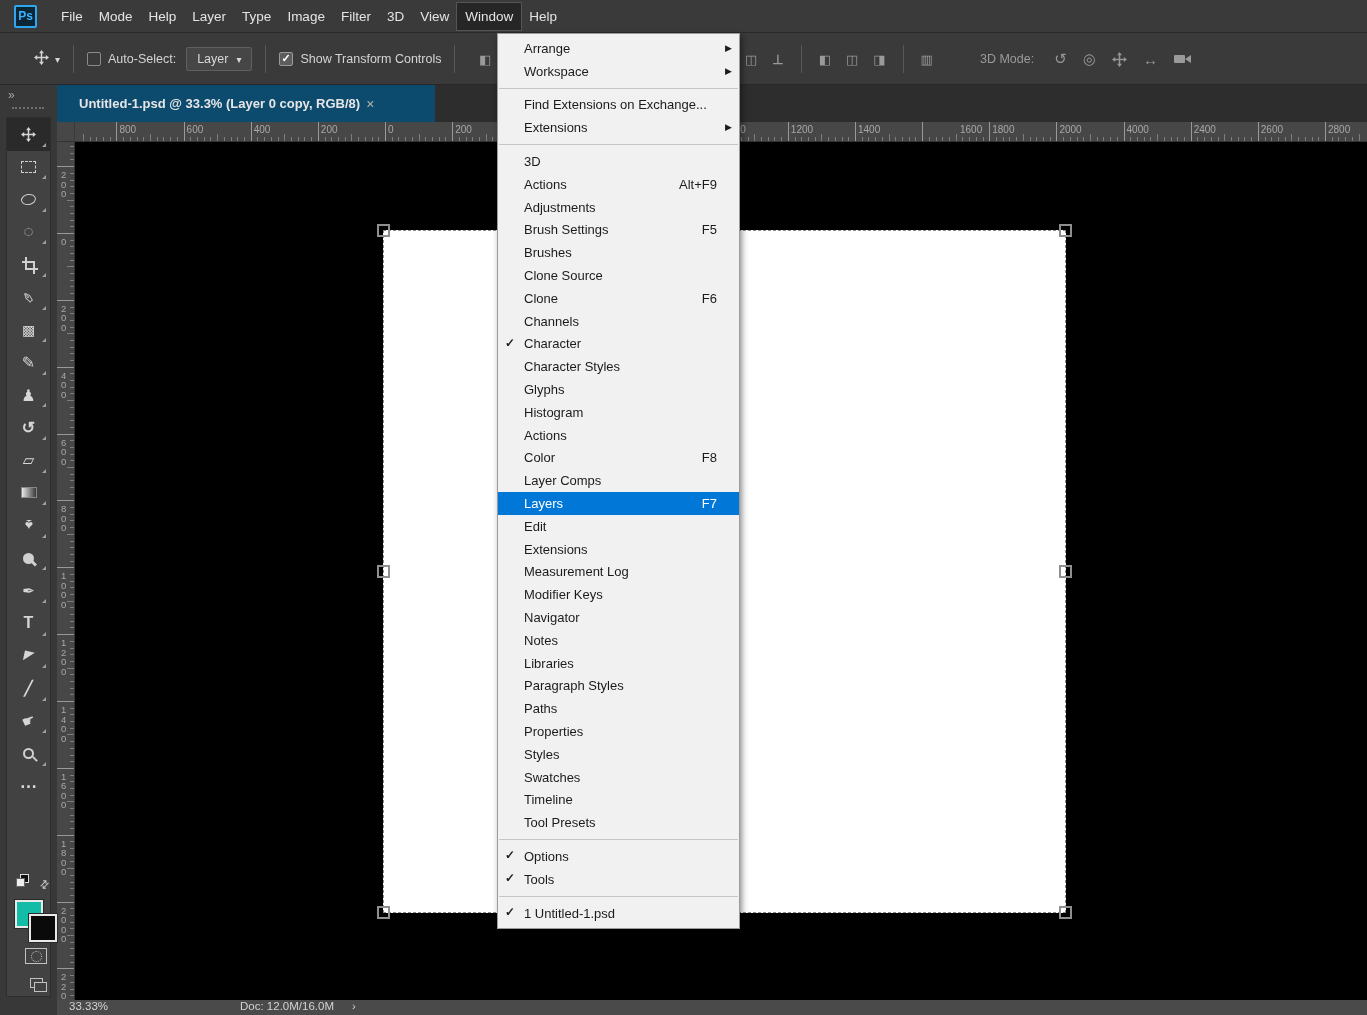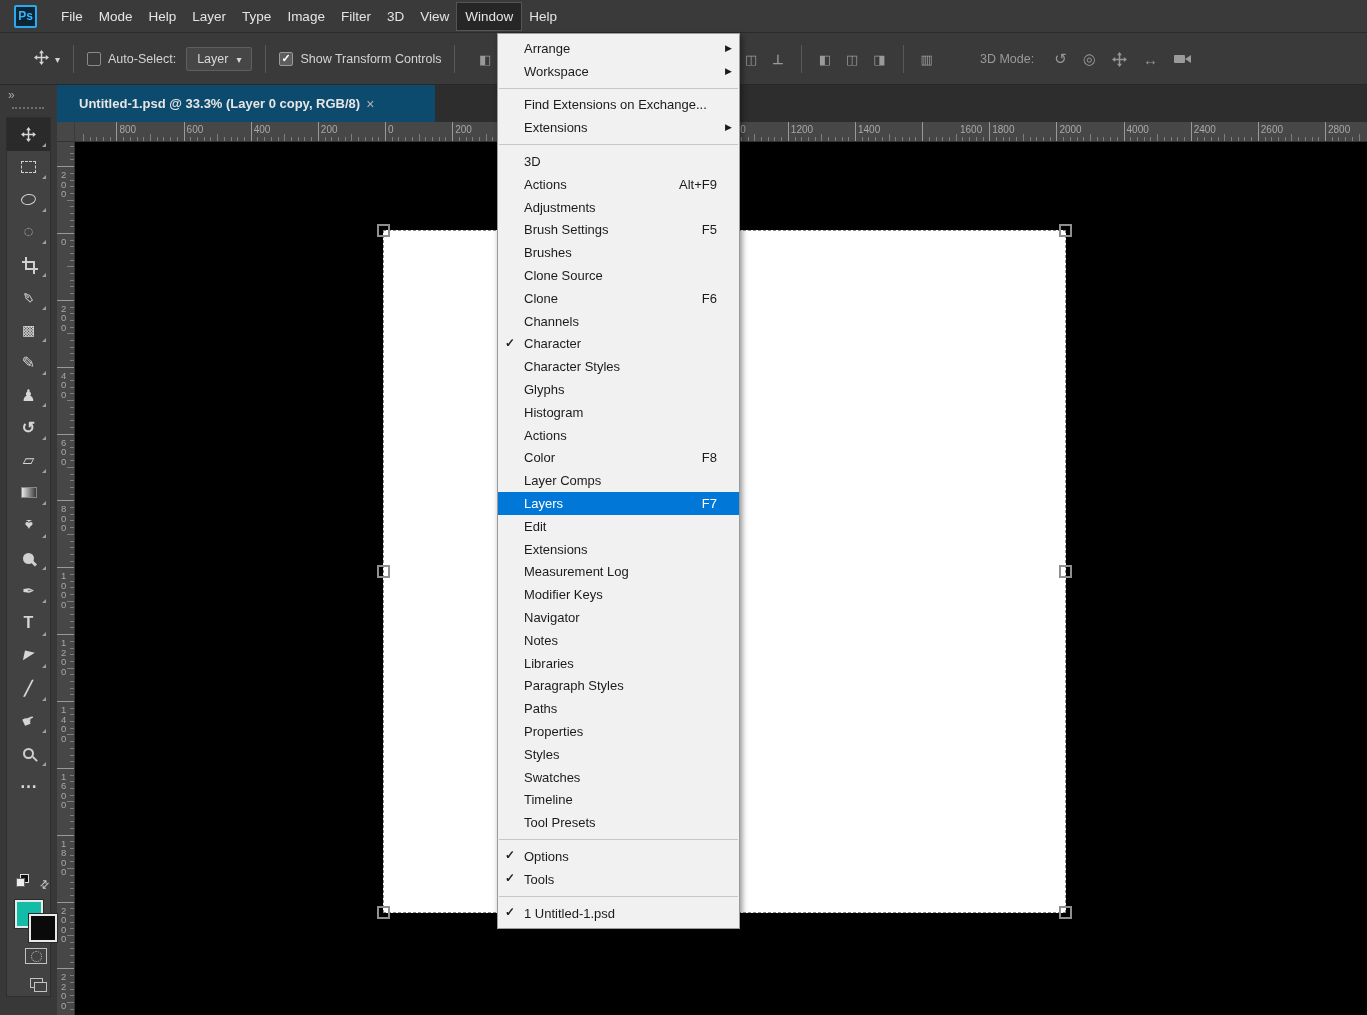--- a/index.html
+++ b/index.html
@@ -708,20 +708,25 @@
           <span class="fg-swatch" style="background: rgb(18, 188, 166);"></span>
           <span class="bg-swatch" style="background: rgb(10, 10, 10);"></span>
         </div>
         <div class="below-swatches">
           <span class="glyph ic-qmask"></span>
           <span class="glyph ic-screen"></span>
         </div>
       </div>
   </div>
 
+  <div class="statusbar">
+    <span class="zoomv">33.33%</span>
+    <span class="docv">Doc: 12.0M/16.0M</span>
+    <span class="chev">›</span>
+  </div>
 
   <div class="wmenu" id="wmenu">
       <div class="mi">
         <span>Arrange</span>
         <span class="subarrow">▶</span>
       </div>
       <div class="mi">
         <span>Workspace</span>
         <span class="subarrow">▶</span>
       </div>

